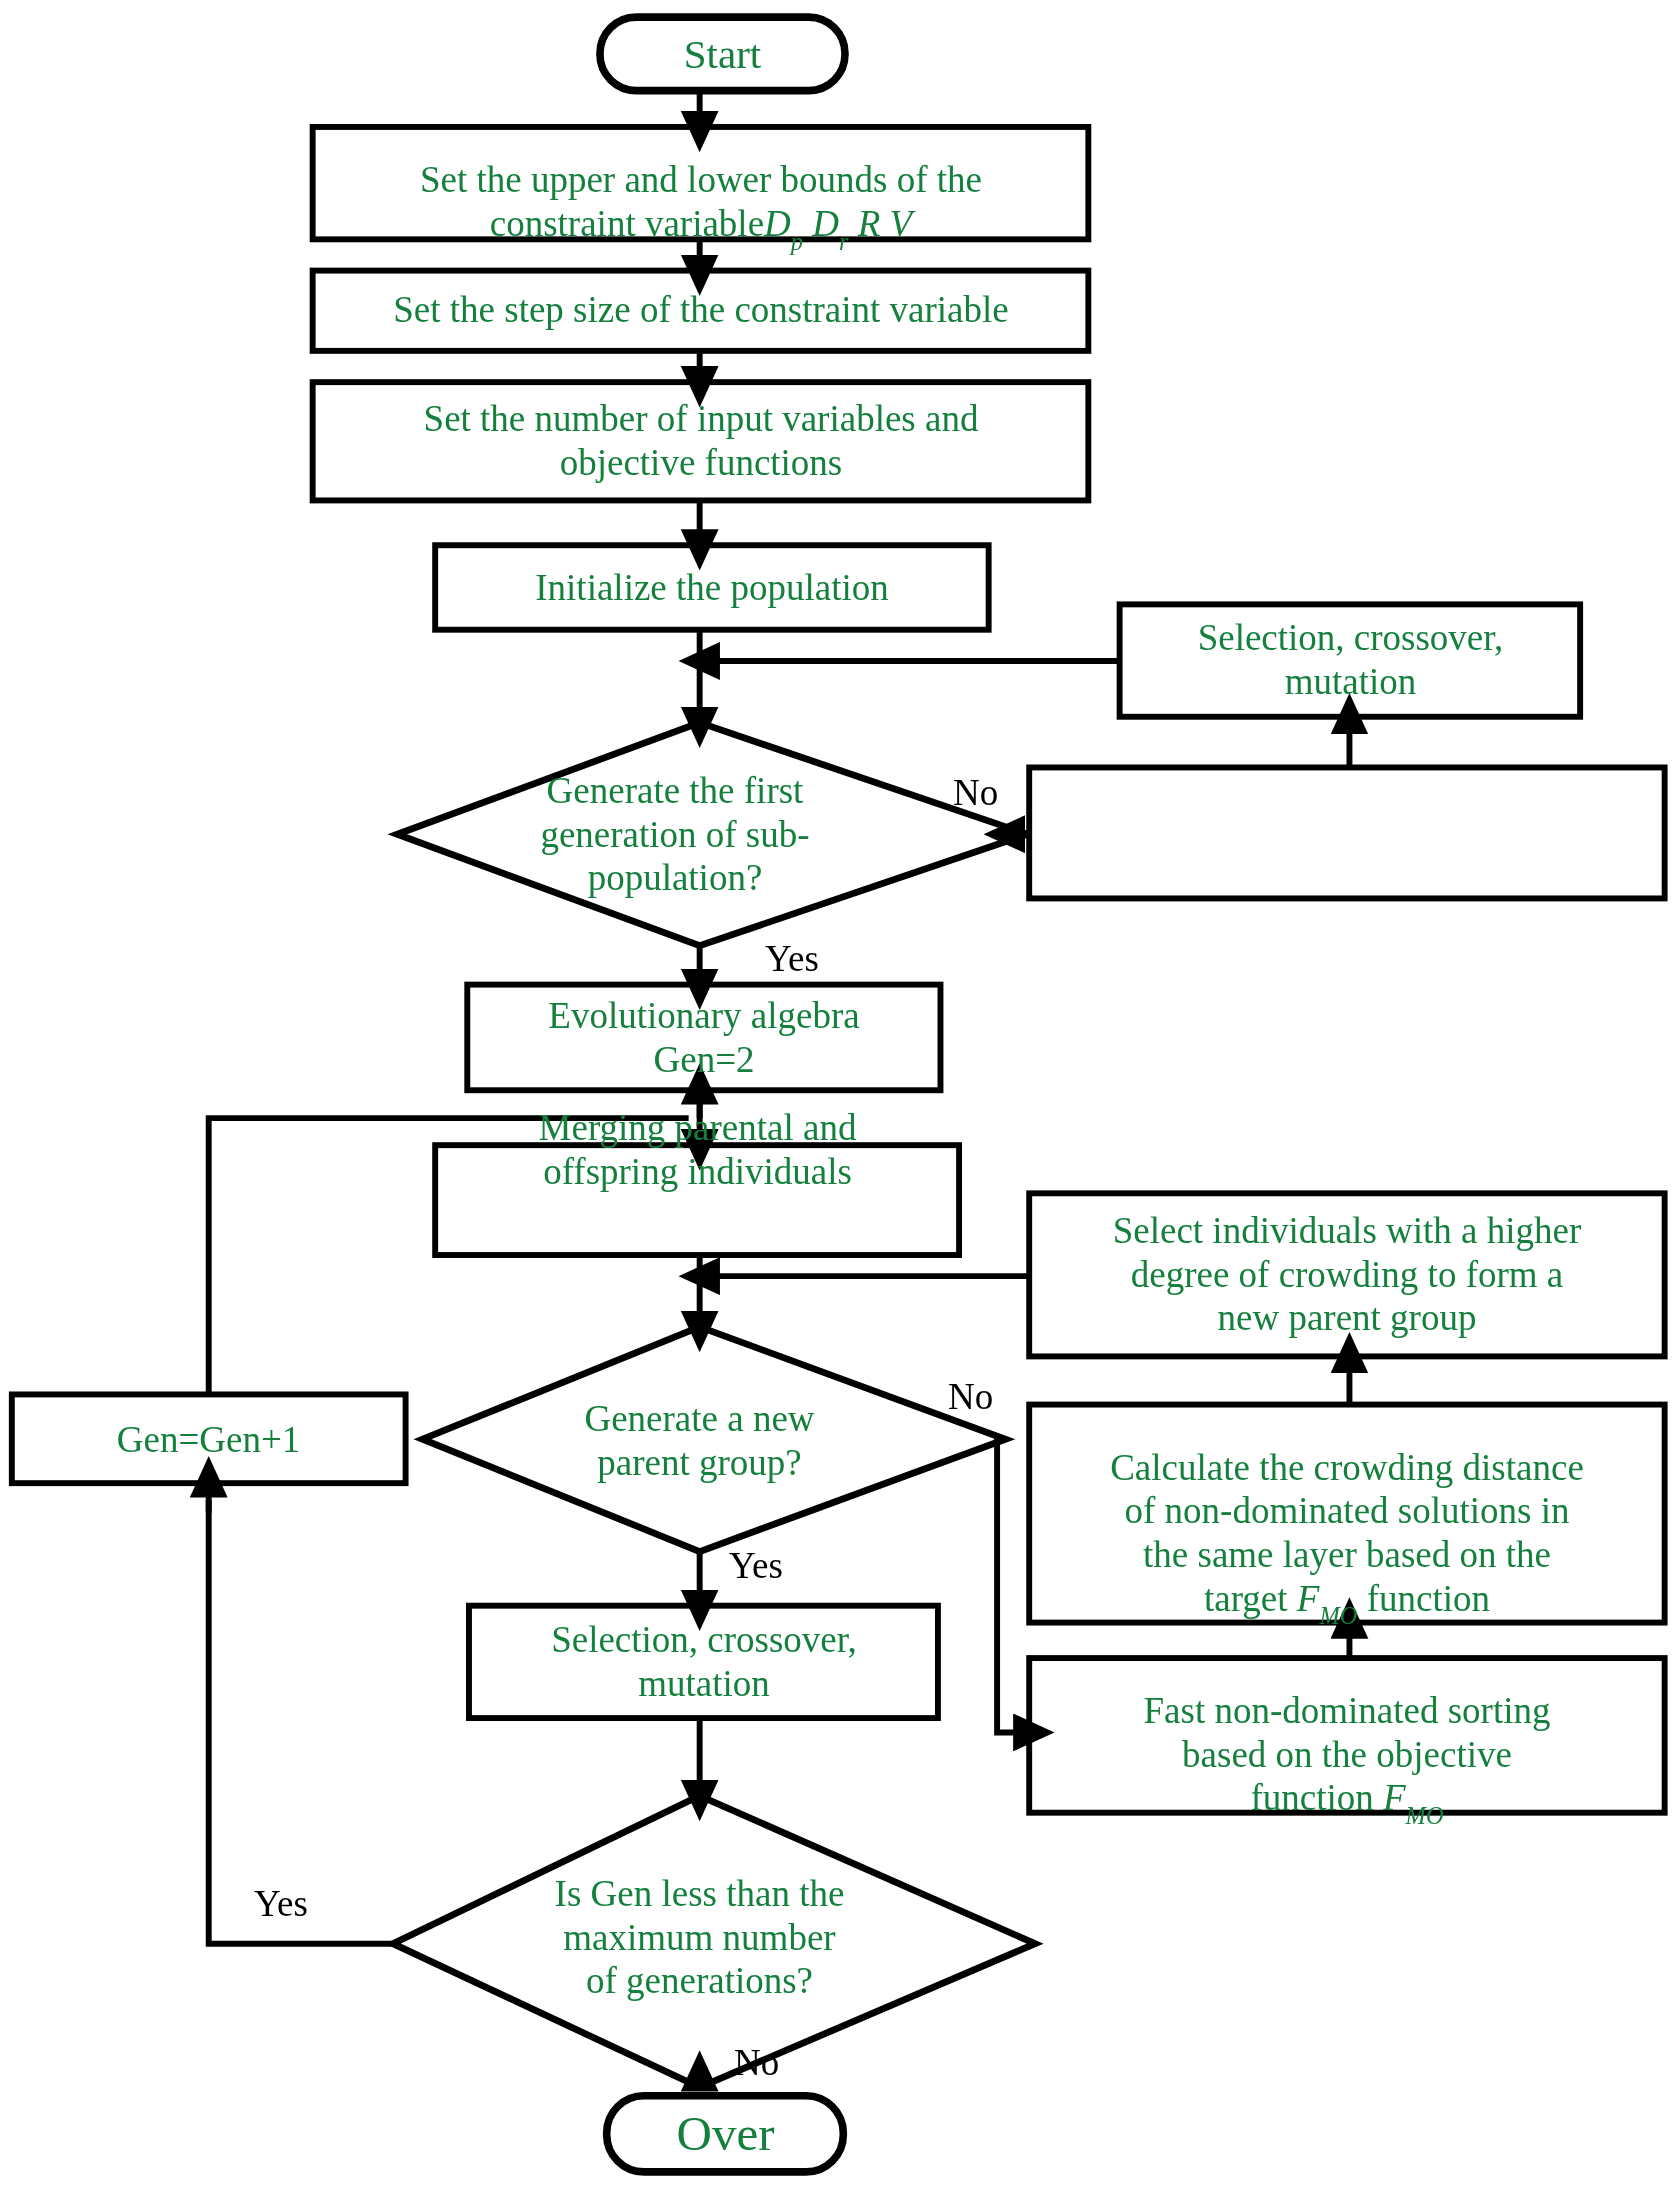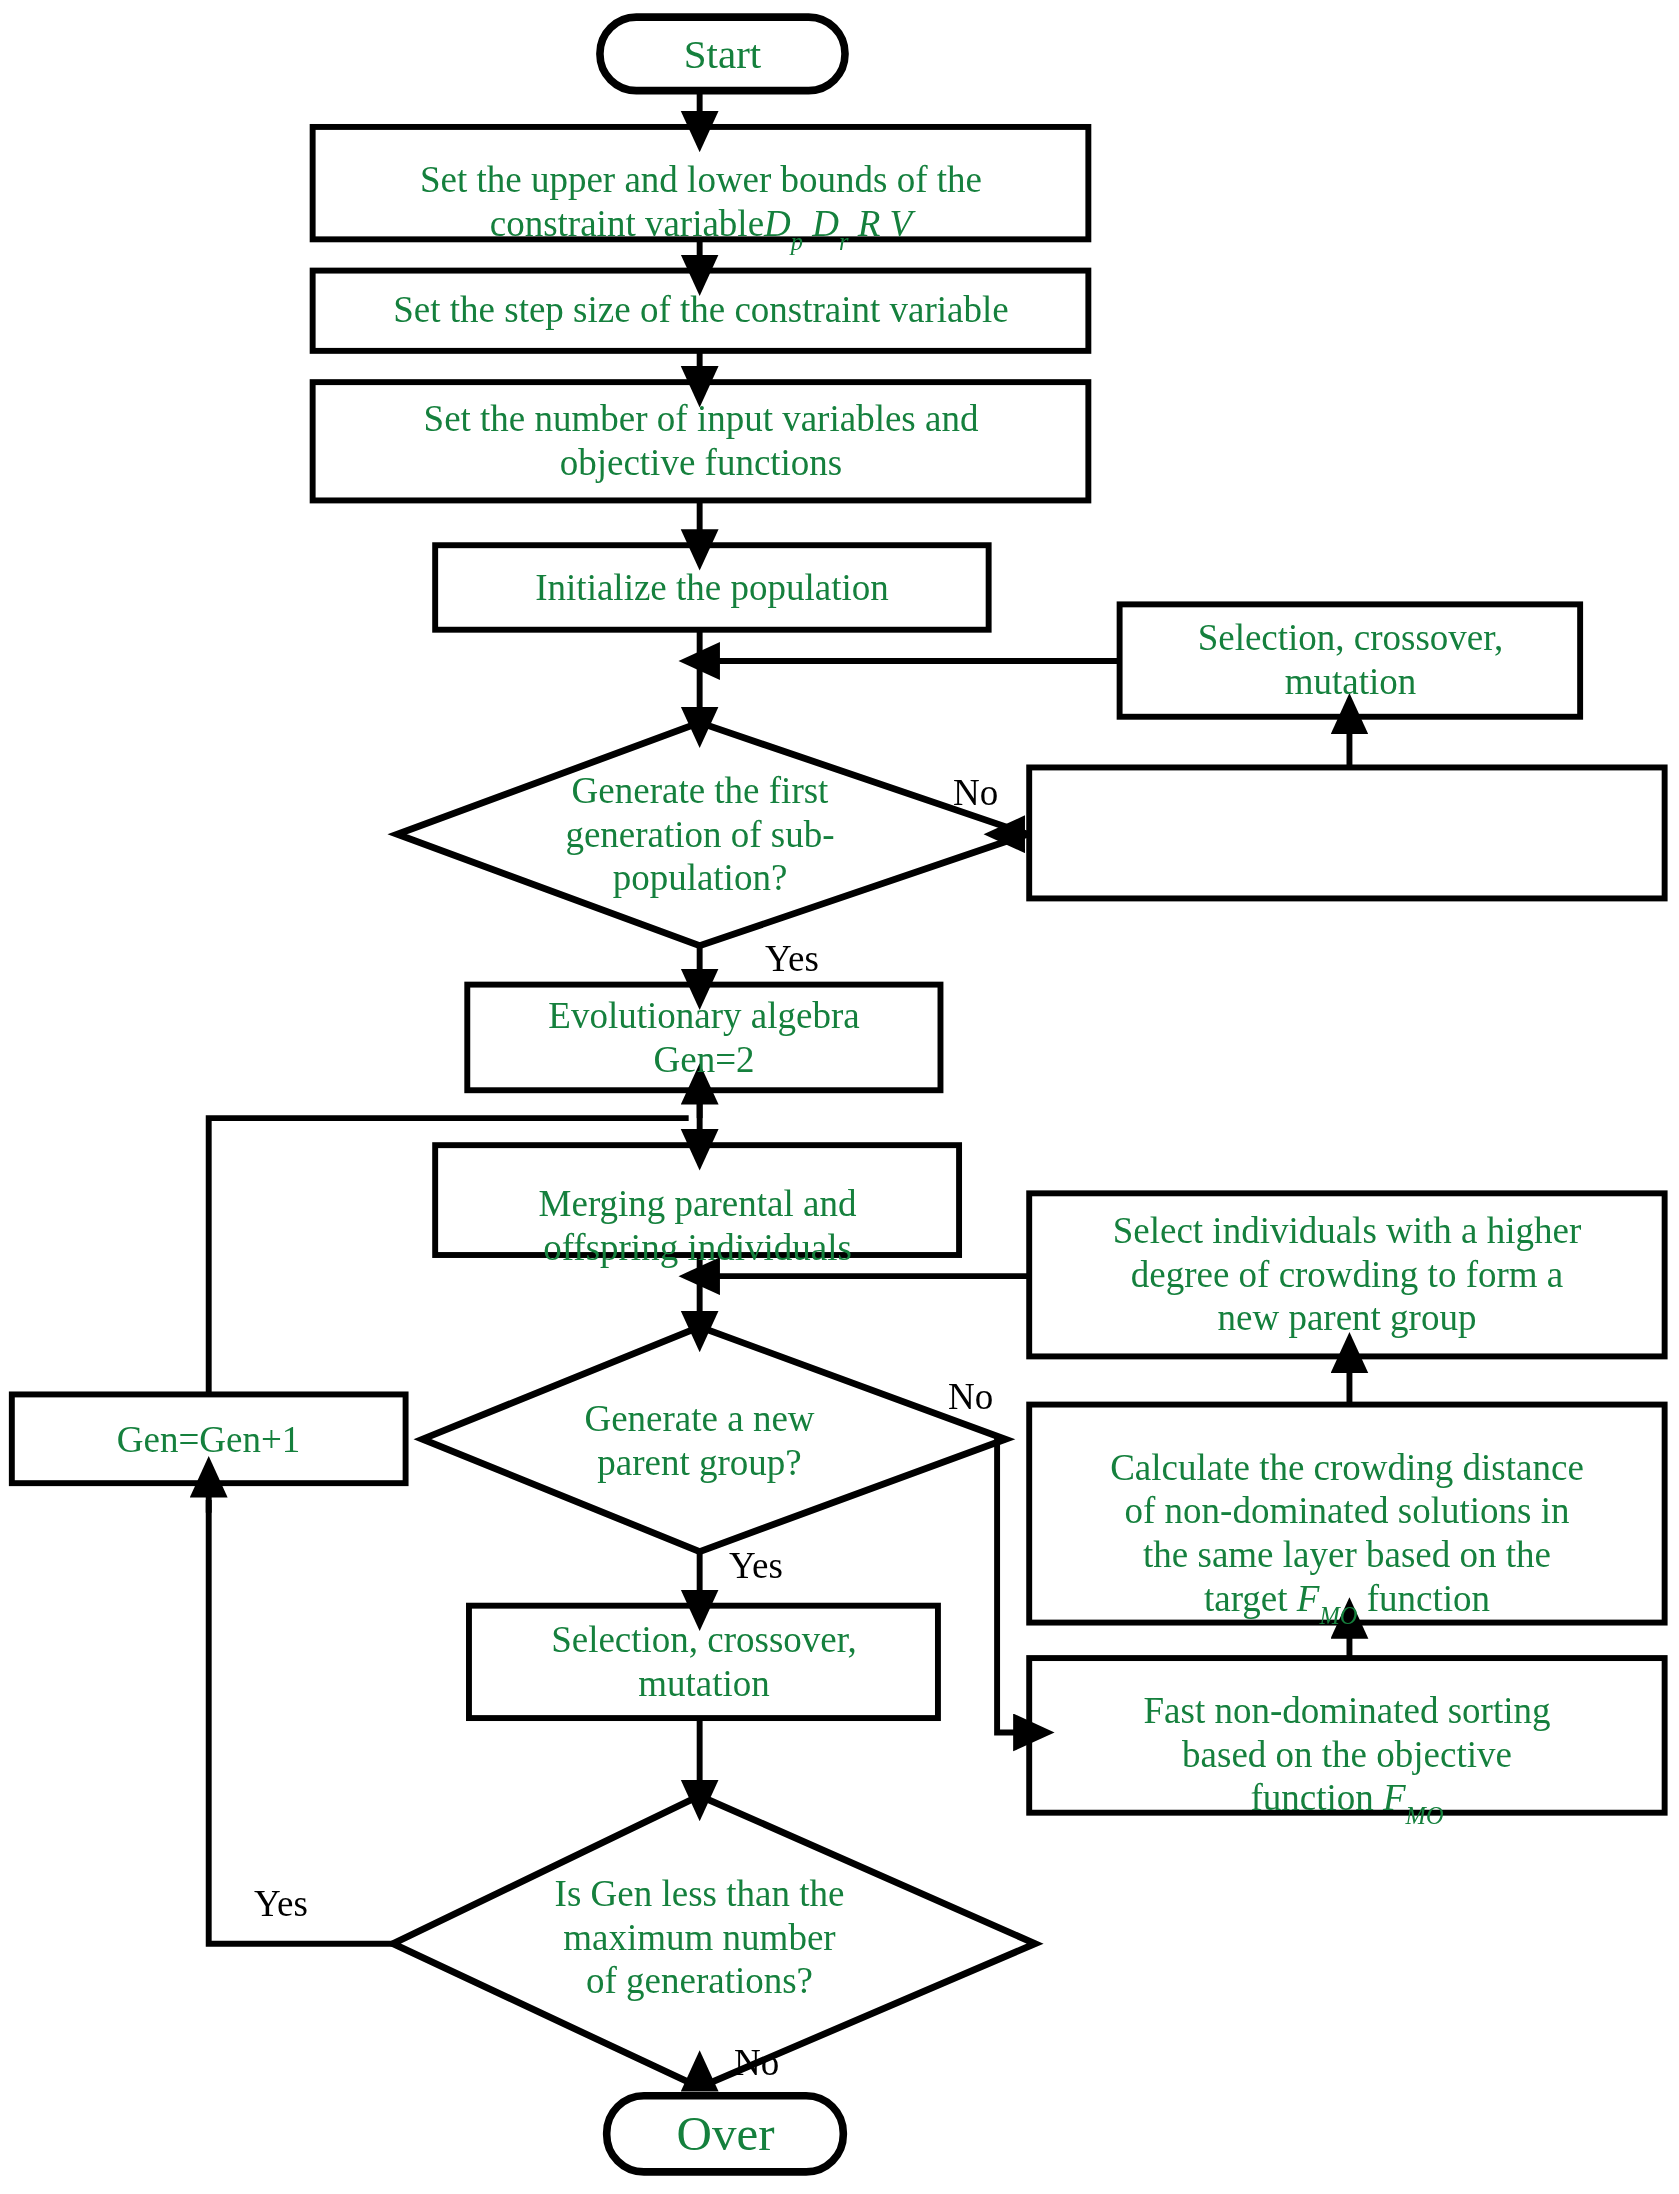--- a/index.html
+++ b/index.html
@@ -180,29 +180,29 @@
   <div class="node-text" style="left:320px; top:270px; width:762px; height:80px;">Set the step size of the constraint variable</div>
 
   <div class="node-text" style="left:442px; top:545px; width:540px; height:85px;">Initialize the population</div>
 
   <div class="node-text" style="left:320px; top:382px; width:762px; height:118px;">Set the number of input variables and
 objective functions</div>
 
   <div class="node-text" style="left:1127px; top:604px; width:447px; height:112px;">Selection, crossover,
 mutation</div>
 
-  <div class="node-text" style="left:497px; top:744px; width:406px; height:181px;">Generate the first
+  <div class="node-text" style="left:472px; top:744px; width:406px; height:181px;">Generate the first
 generation of sub-
 population?</div>
 
 
   <div class="node-text" style="left:474px; top:985px; width:460px; height:106px;">Evolutionary algebra
 Gen=2</div>
 
-  <div class="node-text" style="left:442px; top:1171px; width:511px; height:110px;">Merging parental and
+  <div class="node-text" style="left:442px; top:1095px; width:511px; height:110px;">Merging parental and
 offspring individuals</div>
 
   <div class="node-text" style="left:1036px; top:1193px; width:622px; height:163px;">Select individuals with a higher
 degree of crowding to form a
 new parent group</div>
 
   <div class="node-text" style="left:18.6px; top:1395px; width:380px; height:89px;">Gen=Gen+1</div>
 
   <div class="node-text" style="left:522px; top:1382px; width:355px; height:118px;">Generate a new
 parent group?</div>

